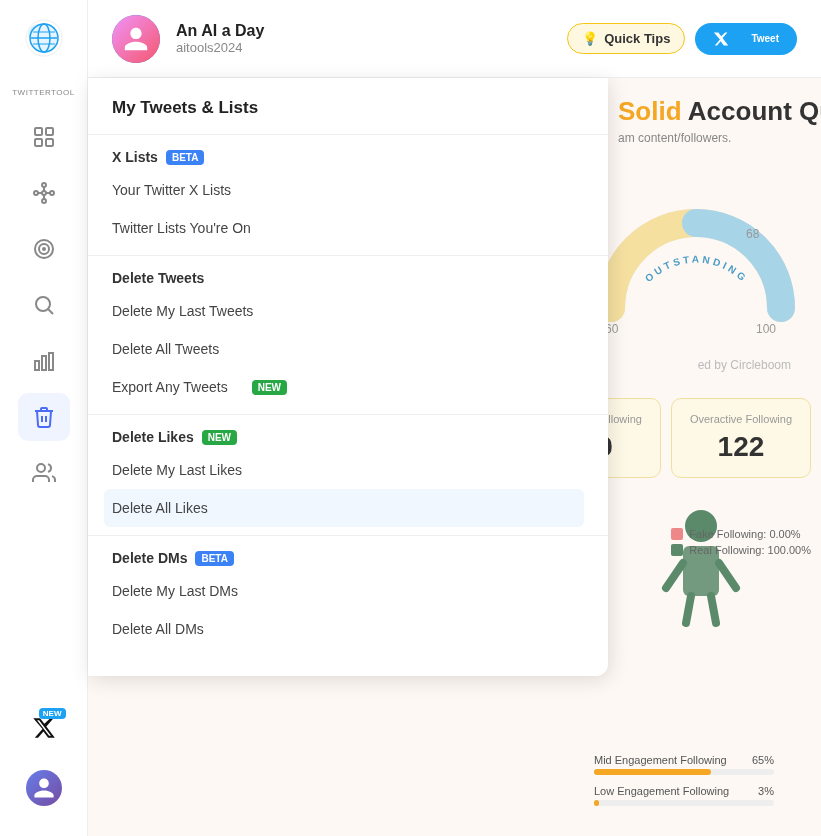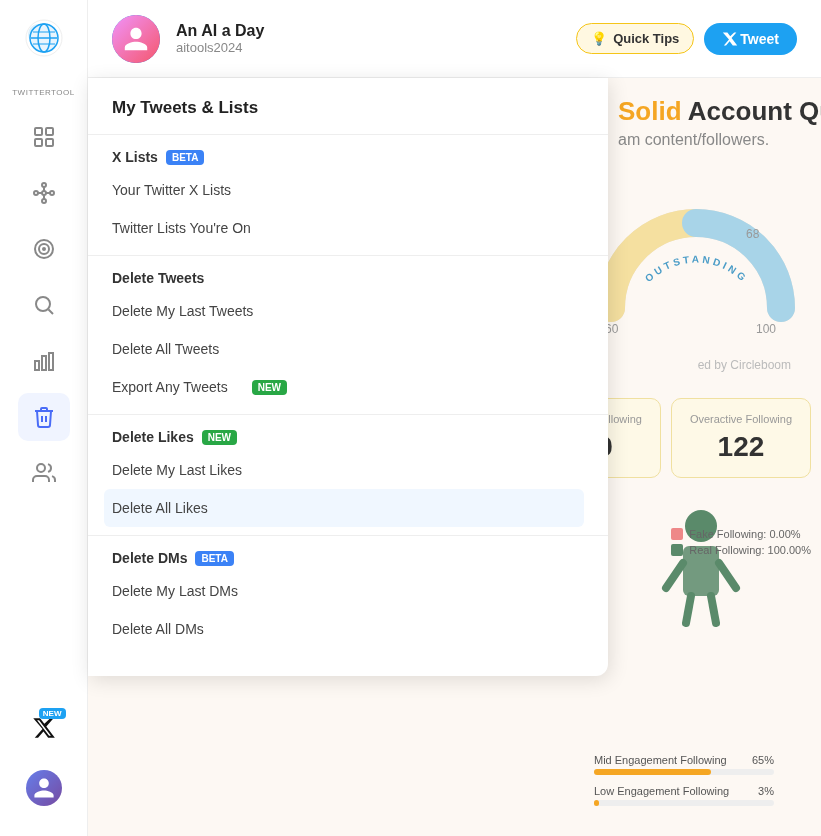--- a/index.html
+++ b/index.html
@@ -92,24 +92,24 @@
       font-size: 13px; font-weight: 600;
       color: #333;
       cursor: pointer;
       display: flex; align-items: center; gap: 6px;
     }
     .btn-tweet {
       background: #1da1f2;
       border: none;
       border-radius: 20px;
       padding: 8px 18px;
-      font-size: 14px; font-weight: 700;
+      font-size: 10px; font-weight: 700;
       color: white;
       cursor: pointer;
-      display: flex; align-items: center; gap: 2px;
+      display: flex; align-items: center; gap: 22px;
     }
 
     
     .dropdown-overlay {
       position: absolute;
       left: 0; top: 78px;
       width: 520px;
       background: white;
       z-index: 100;
       box-shadow: 2px 4px 20px rgba(0,0,0,0.12);
@@ -290,21 +290,21 @@
       </button>
     </div>
   </div>
 
   <div style="position:absolute;left:0;top:78px;width:733px;height:758px;background:#fdf8f3;overflow:hidden;">
 
     <div style="padding: 18px 20px 8px 530px; white-space:nowrap;">
       <div style="font-size:26px;font-weight:800;">
         <span style="color:#f5a623;">Solid</span><span style="color:#333;"> Account Quality</span>
       </div>
-      <div style="font-size:16px;color:#888;margin-top:4px;">am content/followers.</div>
+      <div style="font-size:12px;color:#888;margin-top:4px;">am content/followers.</div>
     </div>
 
     <div style="position:absolute;right:20px;top:100px;width:210px;">
       <svg width="210" height="160" viewBox="0 0 210 160">
 
         <path d="M 20 130 A 85 85 0 0 1 190 130" fill="none" stroke="#e8e0d5" stroke-width="28" stroke-linecap="round"></path>
 
         <path d="M 20 130 A 85 85 0 0 1 105 45" fill="none" stroke="#f5e0a0" stroke-width="28" stroke-linecap="round"></path>
 
         <path d="M 105 45 A 85 85 0 0 1 190 130" fill="none" stroke="#a8d4e8" stroke-width="28" stroke-linecap="round"></path>

